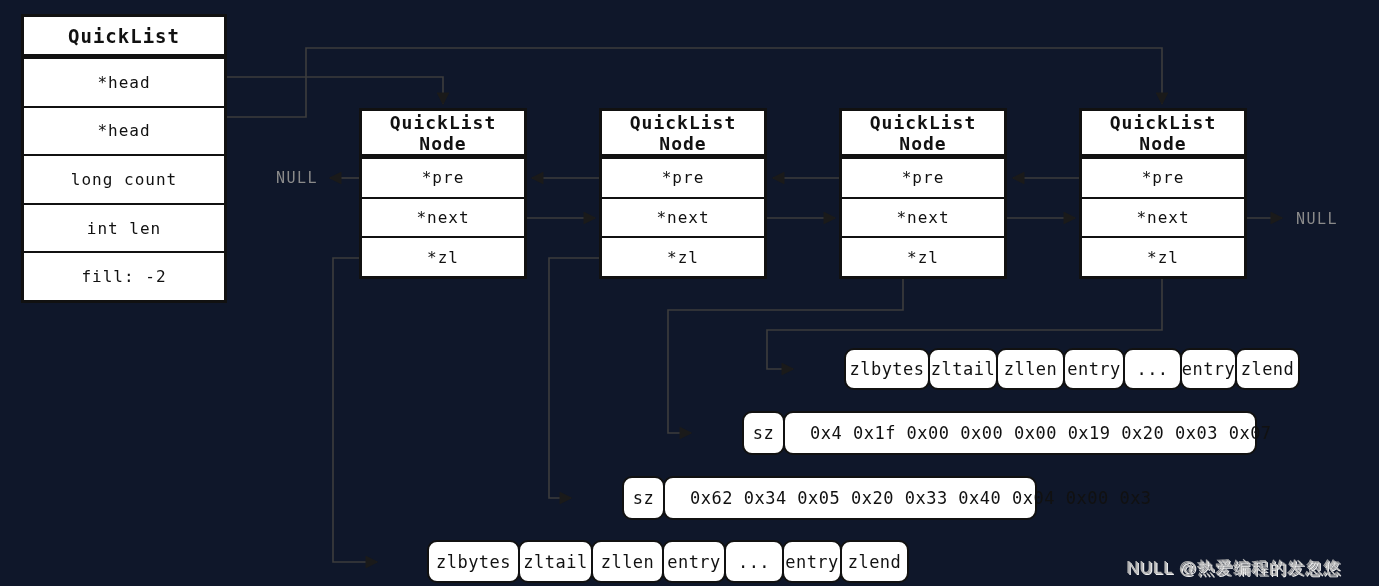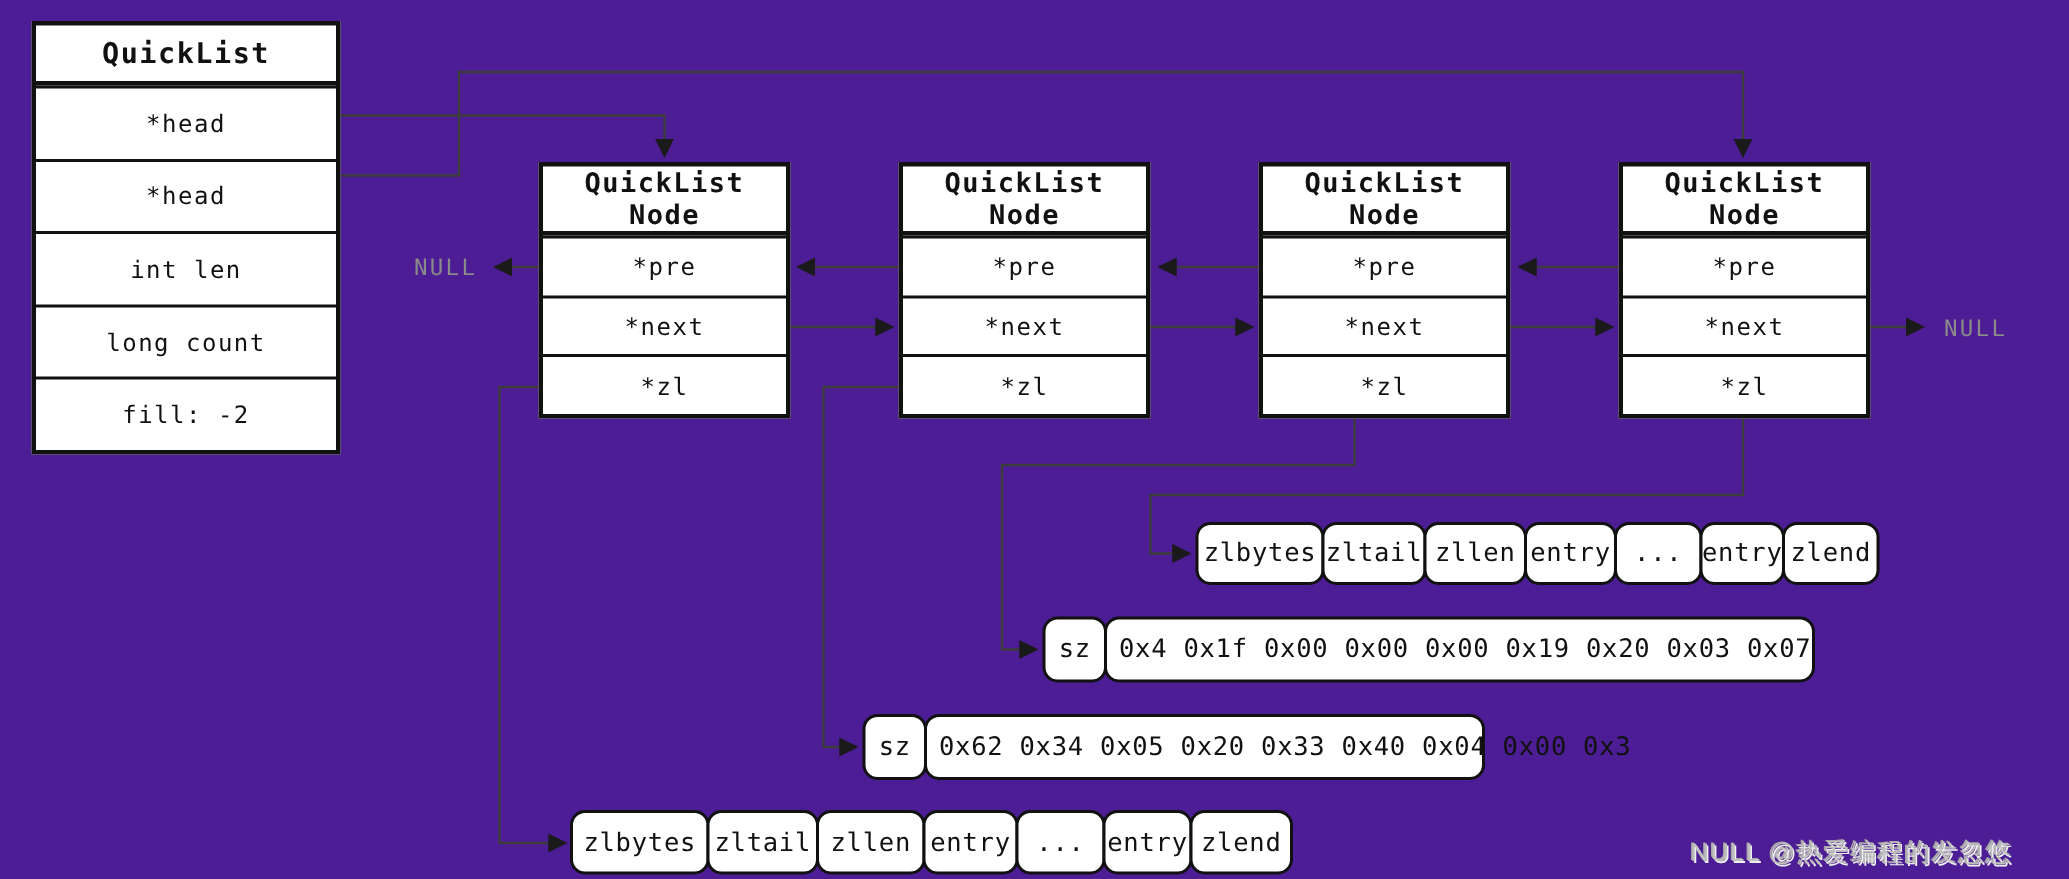--- a/index.html
+++ b/index.html
@@ -1,17 +1,17 @@
 <!DOCTYPE html>
 <html><head>
 <meta charset="utf-8">
 <style>
   html,body{margin:0;padding:0;background:#ffffff;}
   .canvas{
-    position:relative;width:1379px;height:586px;background:#4c1d95;overflow:hidden;
+    position:relative;width:1379px;height:586px;background:#0f172a;overflow:hidden;
     font-family:"DejaVu Sans Mono","Liberation Mono",monospace;color:#111;
   }
   svg.wires{position:absolute;left:0;top:0;z-index:0;}
 
   
   .struct{
     position:absolute;z-index:2;box-sizing:border-box;background:#fff;
     border:3px solid #111;display:flex;flex-direction:column;
   }
   .struct .hdr{
@@ -20,28 +20,28 @@
   }
   .struct .row{
     box-sizing:border-box;flex:1;display:flex;align-items:center;justify-content:center;
     border-top:2px solid #111;font-size:16px;letter-spacing:1px;
   }
   .struct .row:first-of-type{border-top:none;}
   .ql .hdr{height:40px;font-size:19px;}
   .node .hdr{height:46px;font-size:18px;line-height:21px;}
 
   
-  .zlrow{position:absolute;z-index:2;display:flex;}
+  .zlrow{position:absolute;z-index:2;display:flex;margin-left:47px;}
   .cell{
     box-sizing:border-box;background:#fff;border:2.5px solid #111;border-radius:10px;
     display:flex;align-items:center;justify-content:center;
     font-size:17px;letter-spacing:0.5px;margin-left:-2px;white-space:nowrap;
   }
   .cell:first-child{margin-left:0;}
-  .cell.vals{padding:0 8px;justify-content:flex-start;text-align:center;}
+  .cell.vals{padding:0 25px;justify-content:flex-start;text-align:center;}
 
   .nulltxt{position:absolute;z-index:2;font-size:15px;letter-spacing:1.5px;color:#8a8a8a;}
   .watermark{
     position:absolute;z-index:3;font-size:17px;color:#bfbfbf;letter-spacing:1px;
     font-family:"Liberation Sans","DejaVu Sans",sans-serif;
     text-shadow:1px 1px 0 #efefef,-1px -1px 0 #a8a8a8;
   }
 </style>
 </head>
 <body>
@@ -69,22 +69,22 @@
       <path d="M599 258 H549 V498 H571" marker-end="url(#ah)"></path>
       <path d="M903 279 V310 H668 V433 H691" marker-end="url(#ah)"></path>
       <path d="M1162 279 V330 H767 V369 H793" marker-end="url(#ah)"></path>
     </g>
   </svg>
 
   <div class="struct ql" style="left:21px;top:14px;width:206px;height:289px;">
     <div class="hdr">QuickList</div>
     <div class="row">*head</div>
     <div class="row">*head</div>
+    <div class="row">long count</div>
     <div class="row">int len</div>
-    <div class="row">long count</div>
     <div class="row">fill: -2</div>
   </div>
 
   <div class="struct node" style="left:359px;top:108px;width:168px;height:171px;">
     <div class="hdr">
       <span>QuickList</span>
       <span>Node</span>
     </div>
     <div class="row">*pre</div>
     <div class="row">*next</div>

